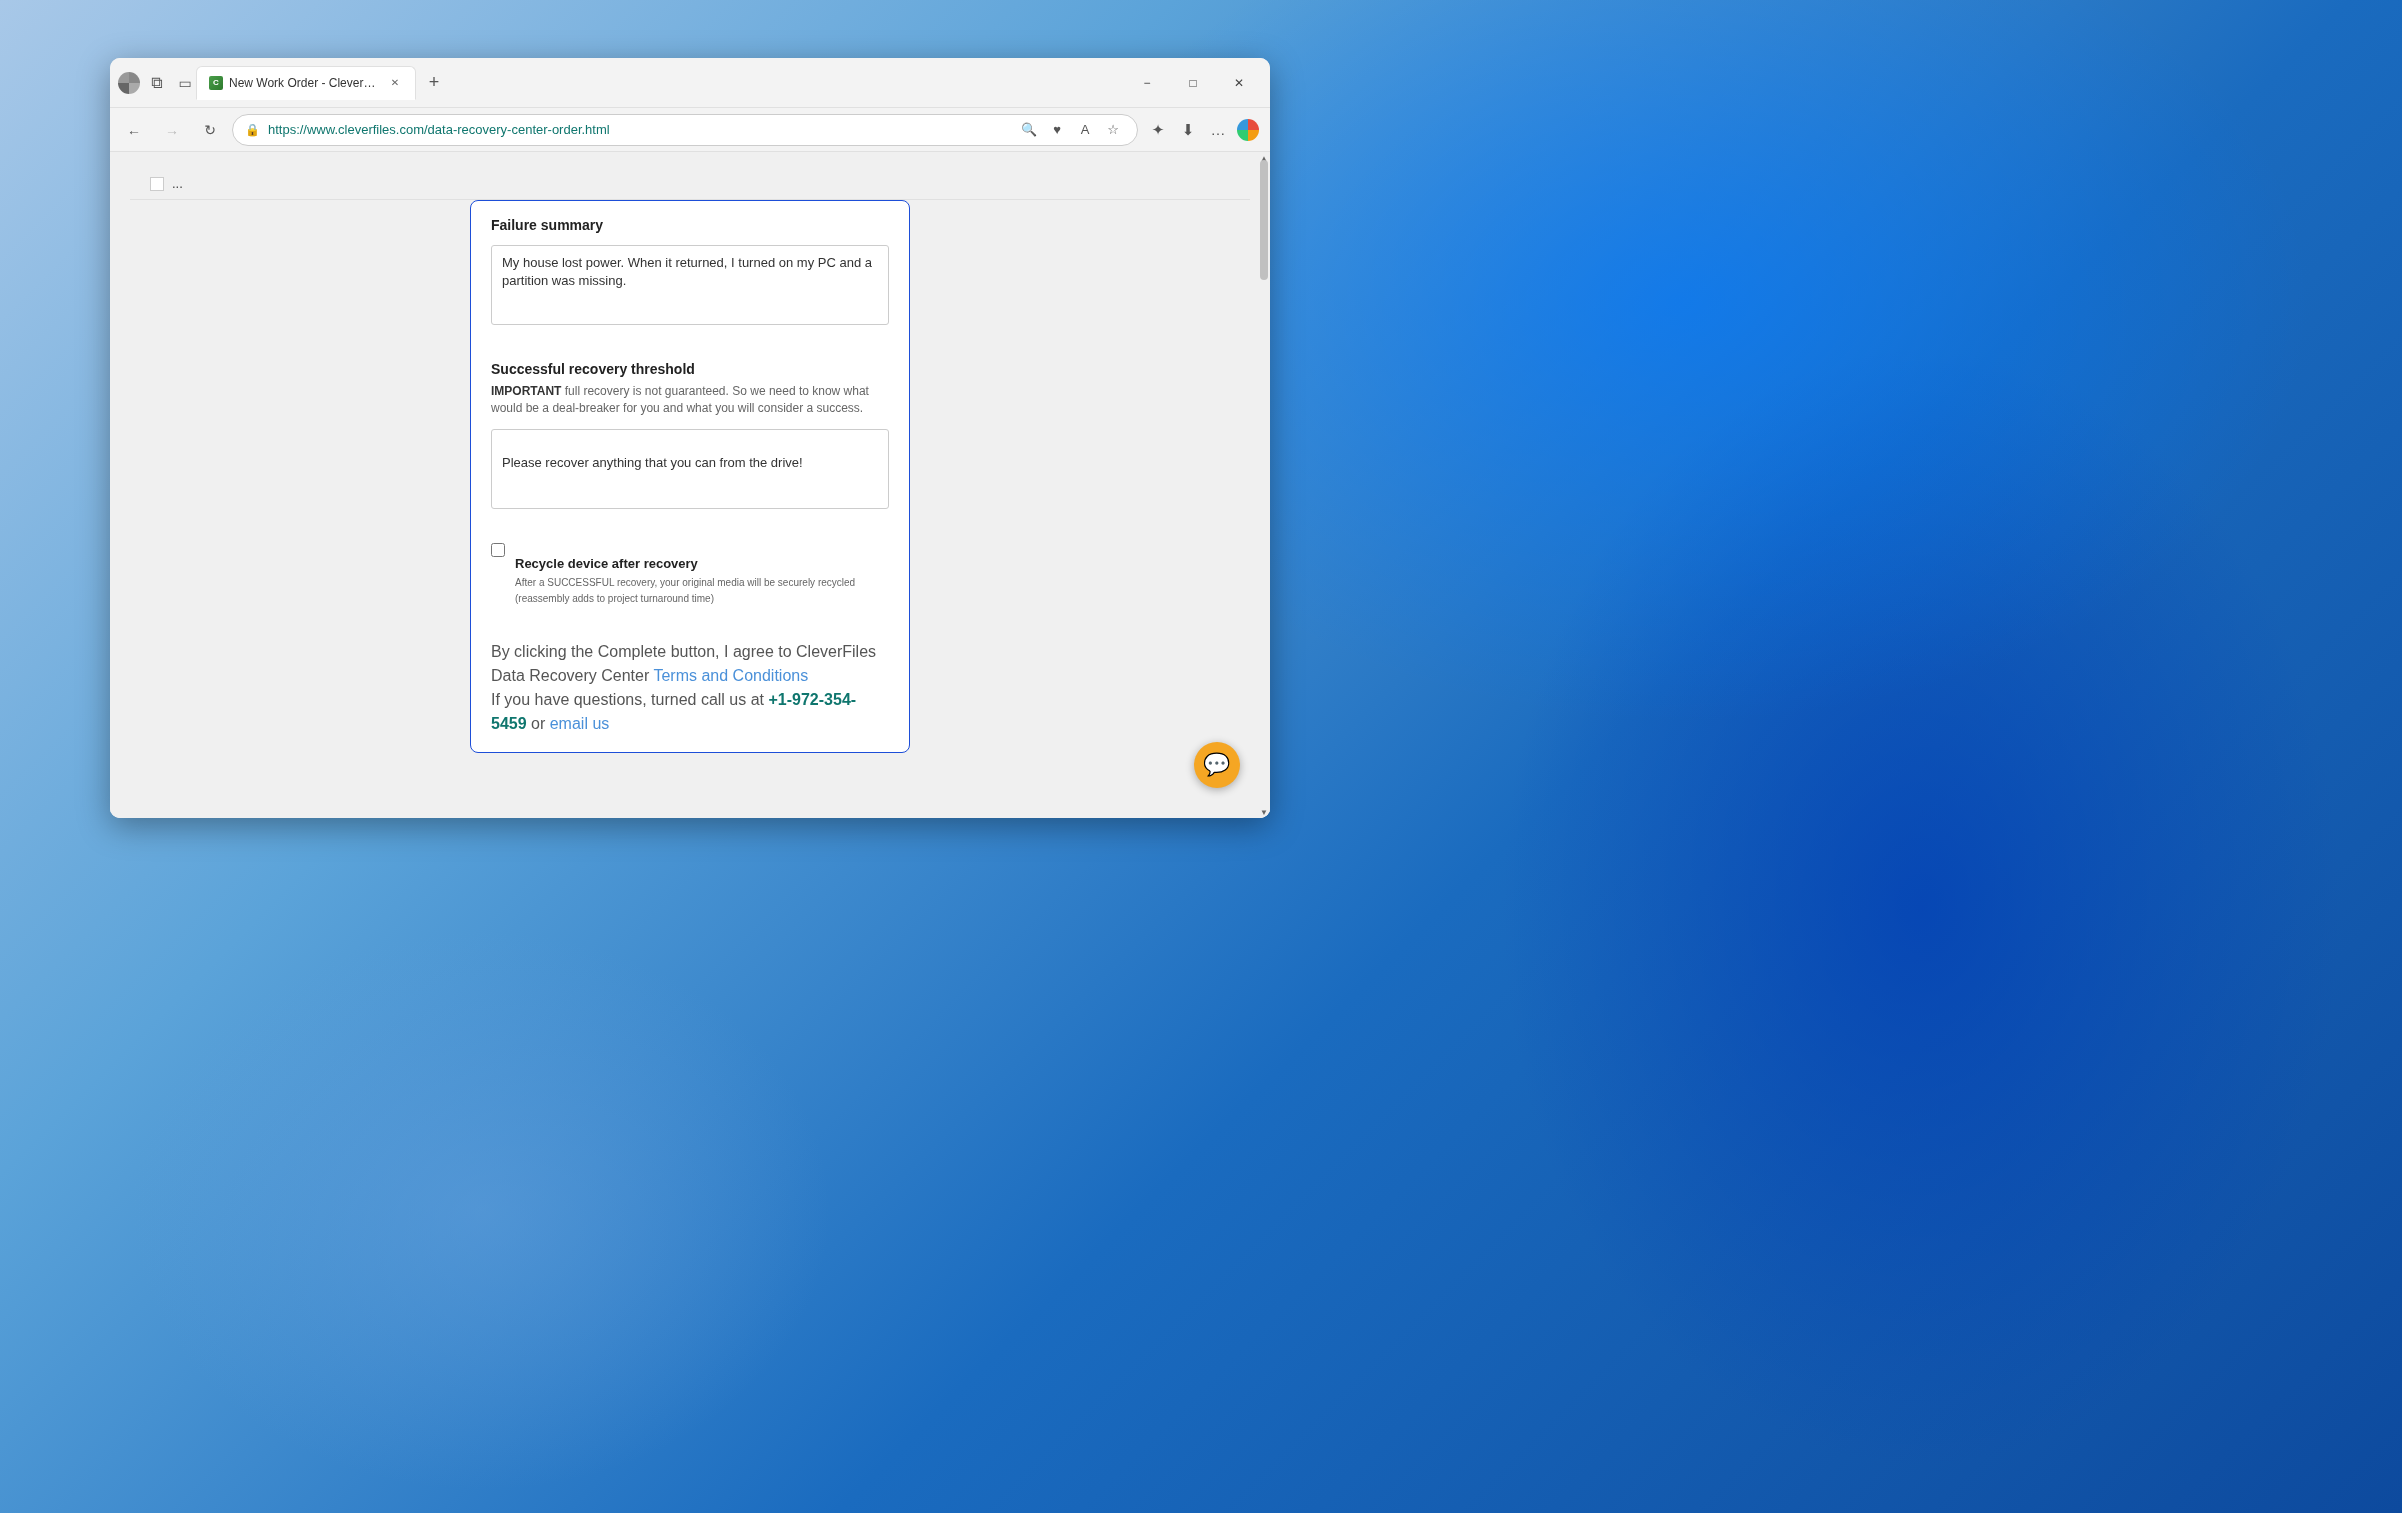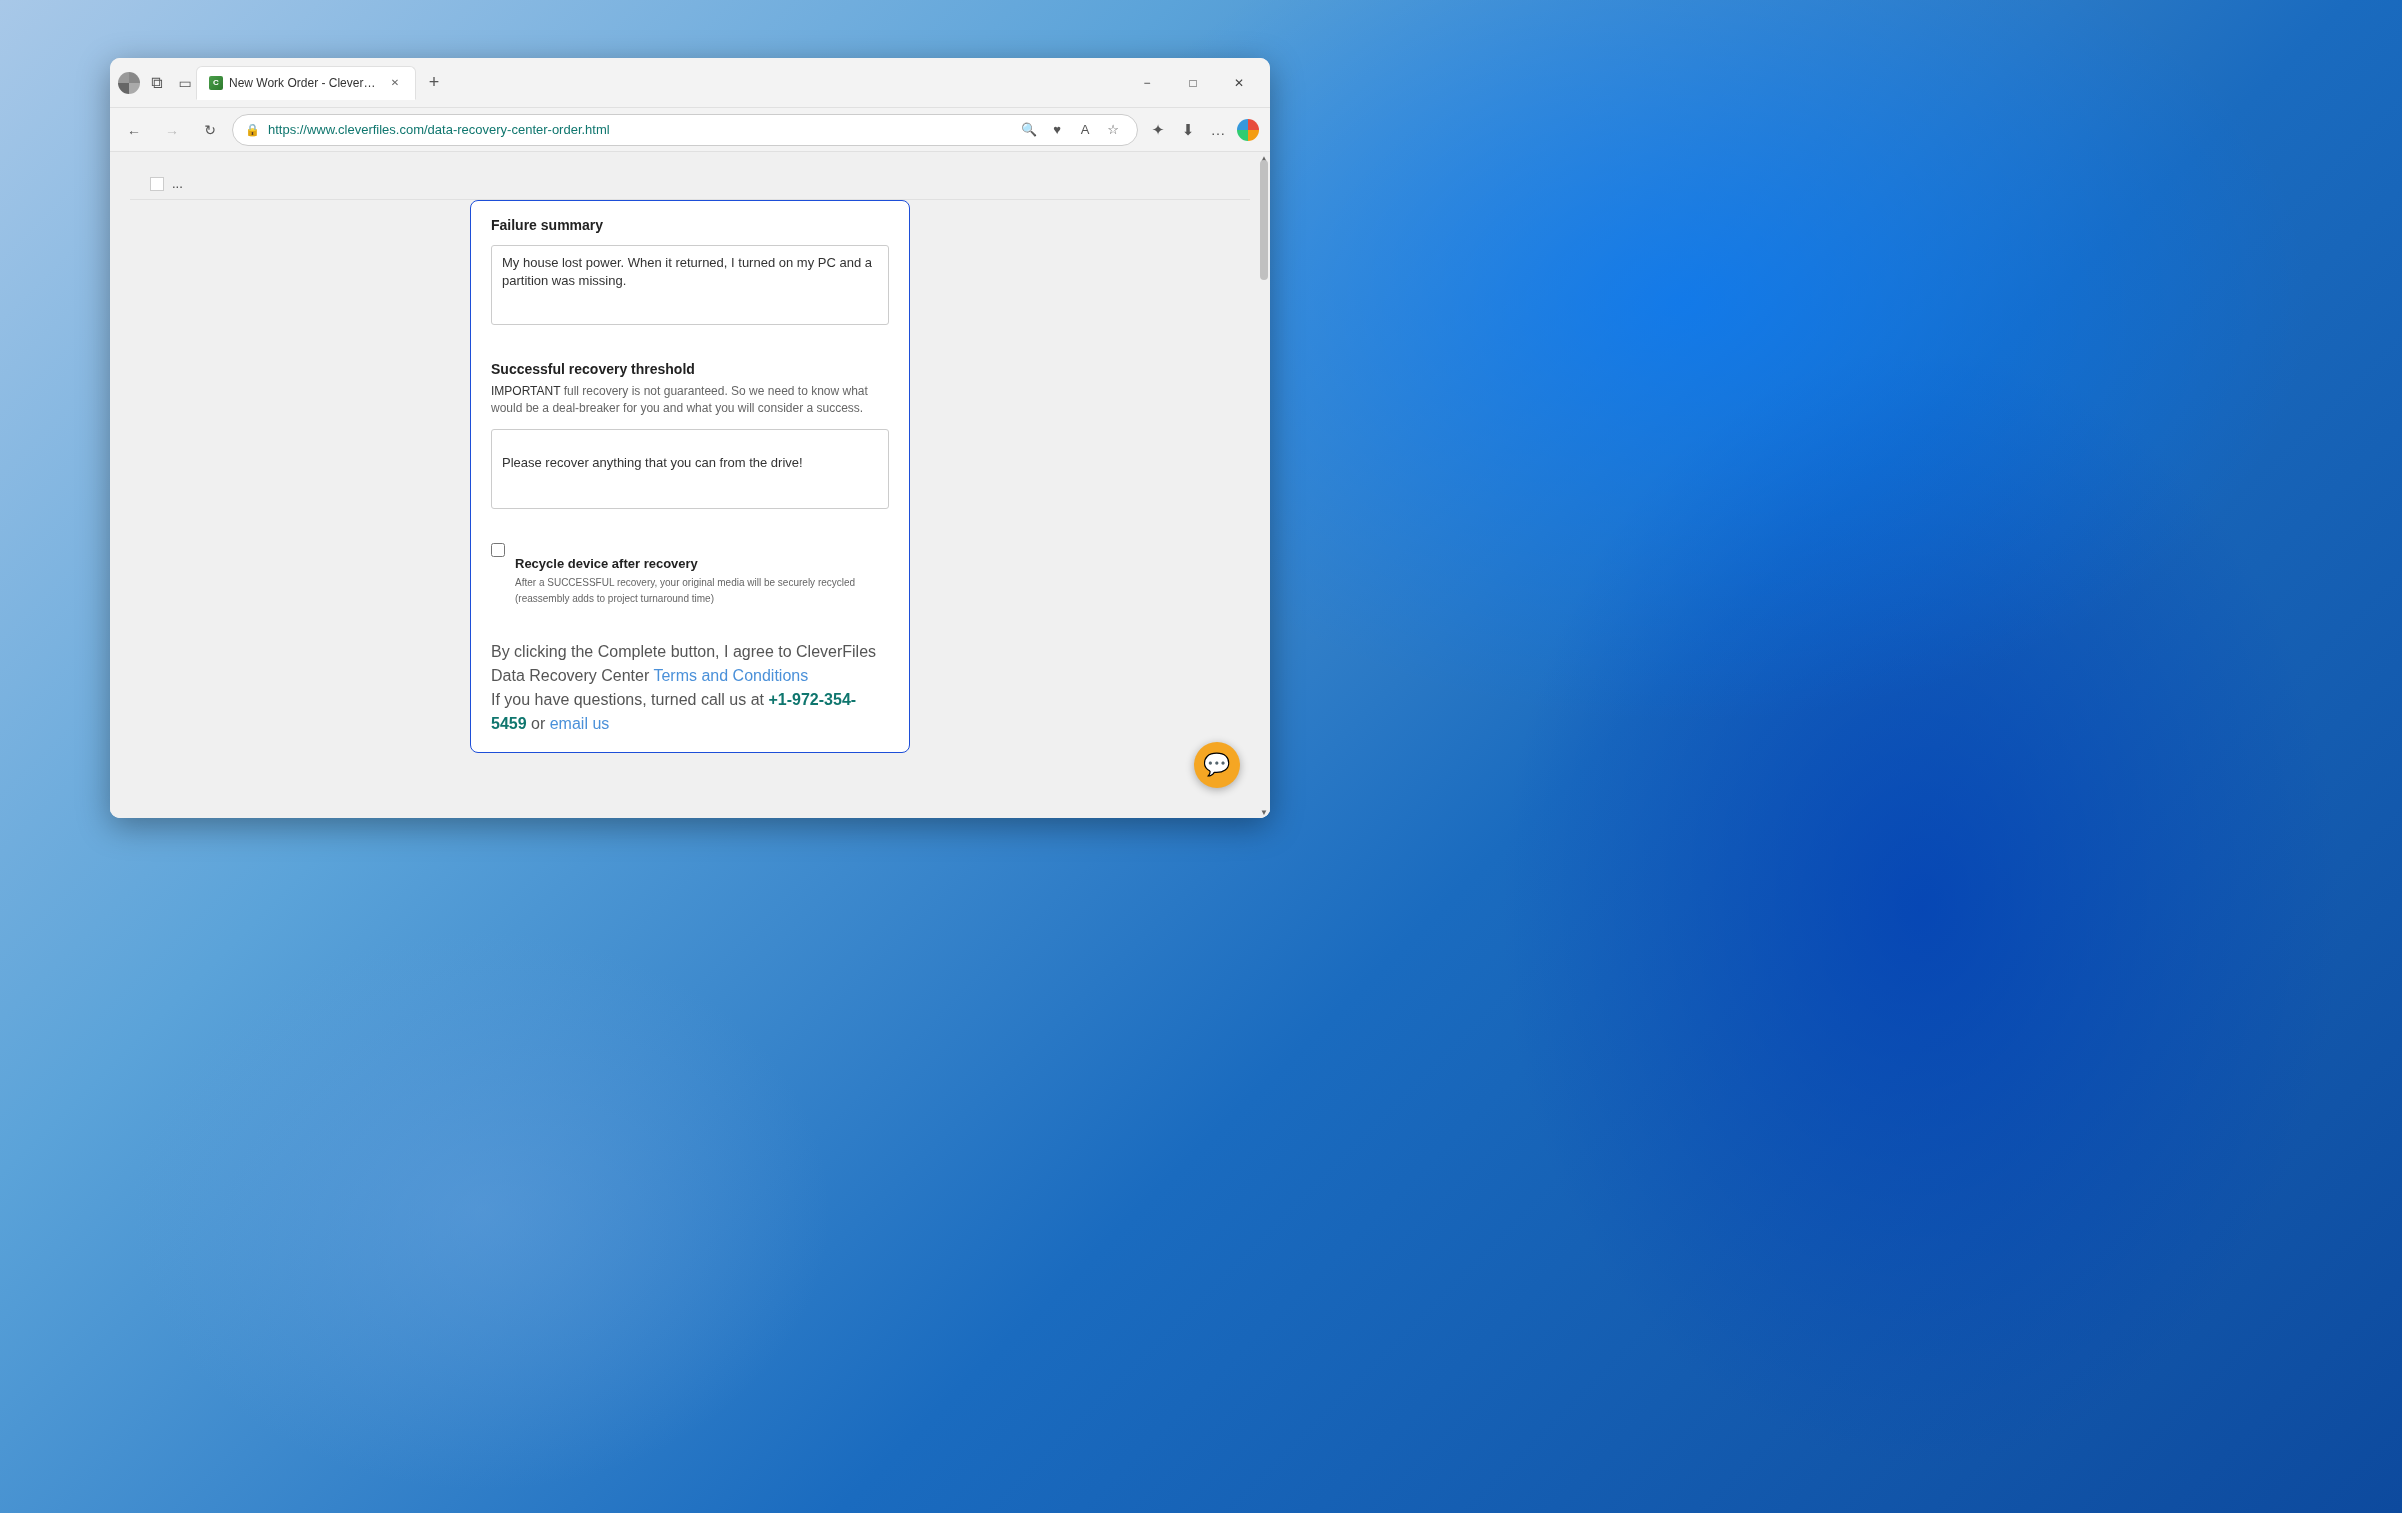--- a/index.html
+++ b/index.html
@@ -362,21 +362,21 @@
 
     .important-text {
       font-size: 12px;
       color: #666;
       margin-bottom: 12px;
       line-height: 1.4;
     }
 
     .important-text strong {
       color: #333;
-      font-weight: 400;
+      font-weight: 700;
     }
 
     .threshold-textarea {
       width: 100%;
       height: 80px;
       border: 1px solid #ccc;
       border-radius: 3px;
       padding: 24px 10px;
       font-size: 13px;
       color: #333;

